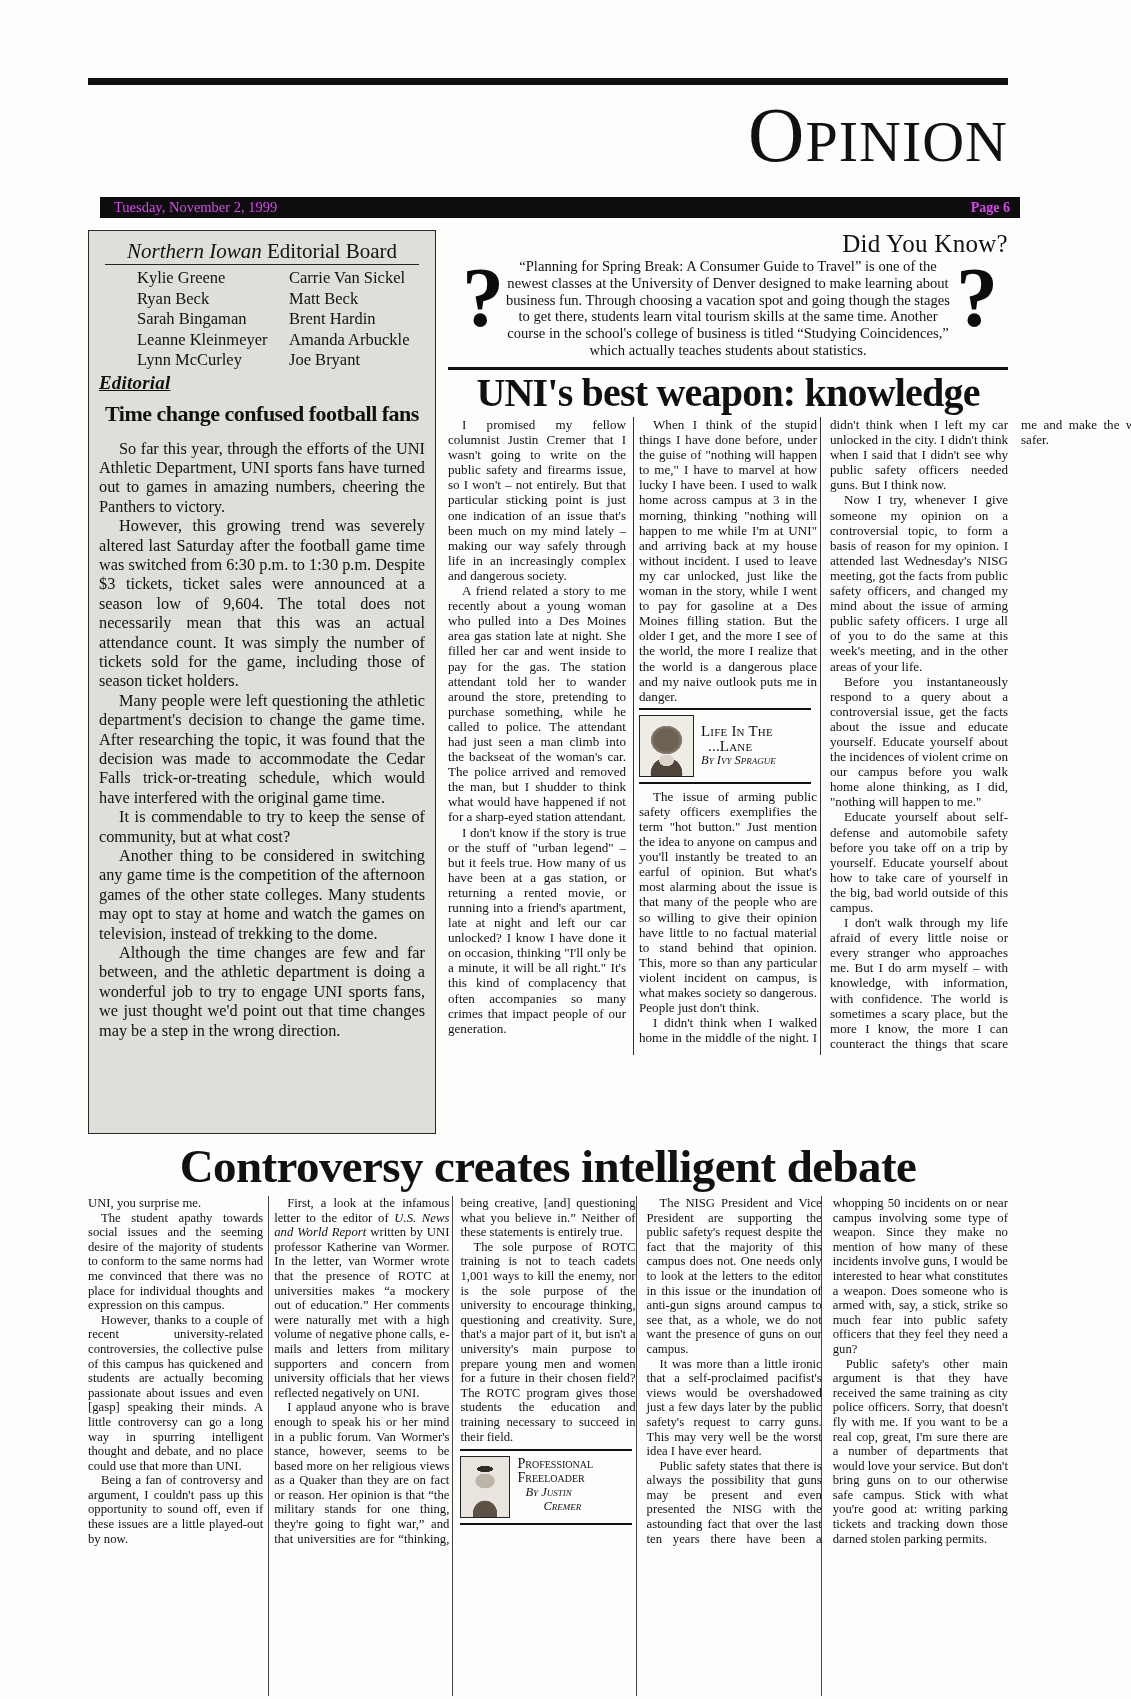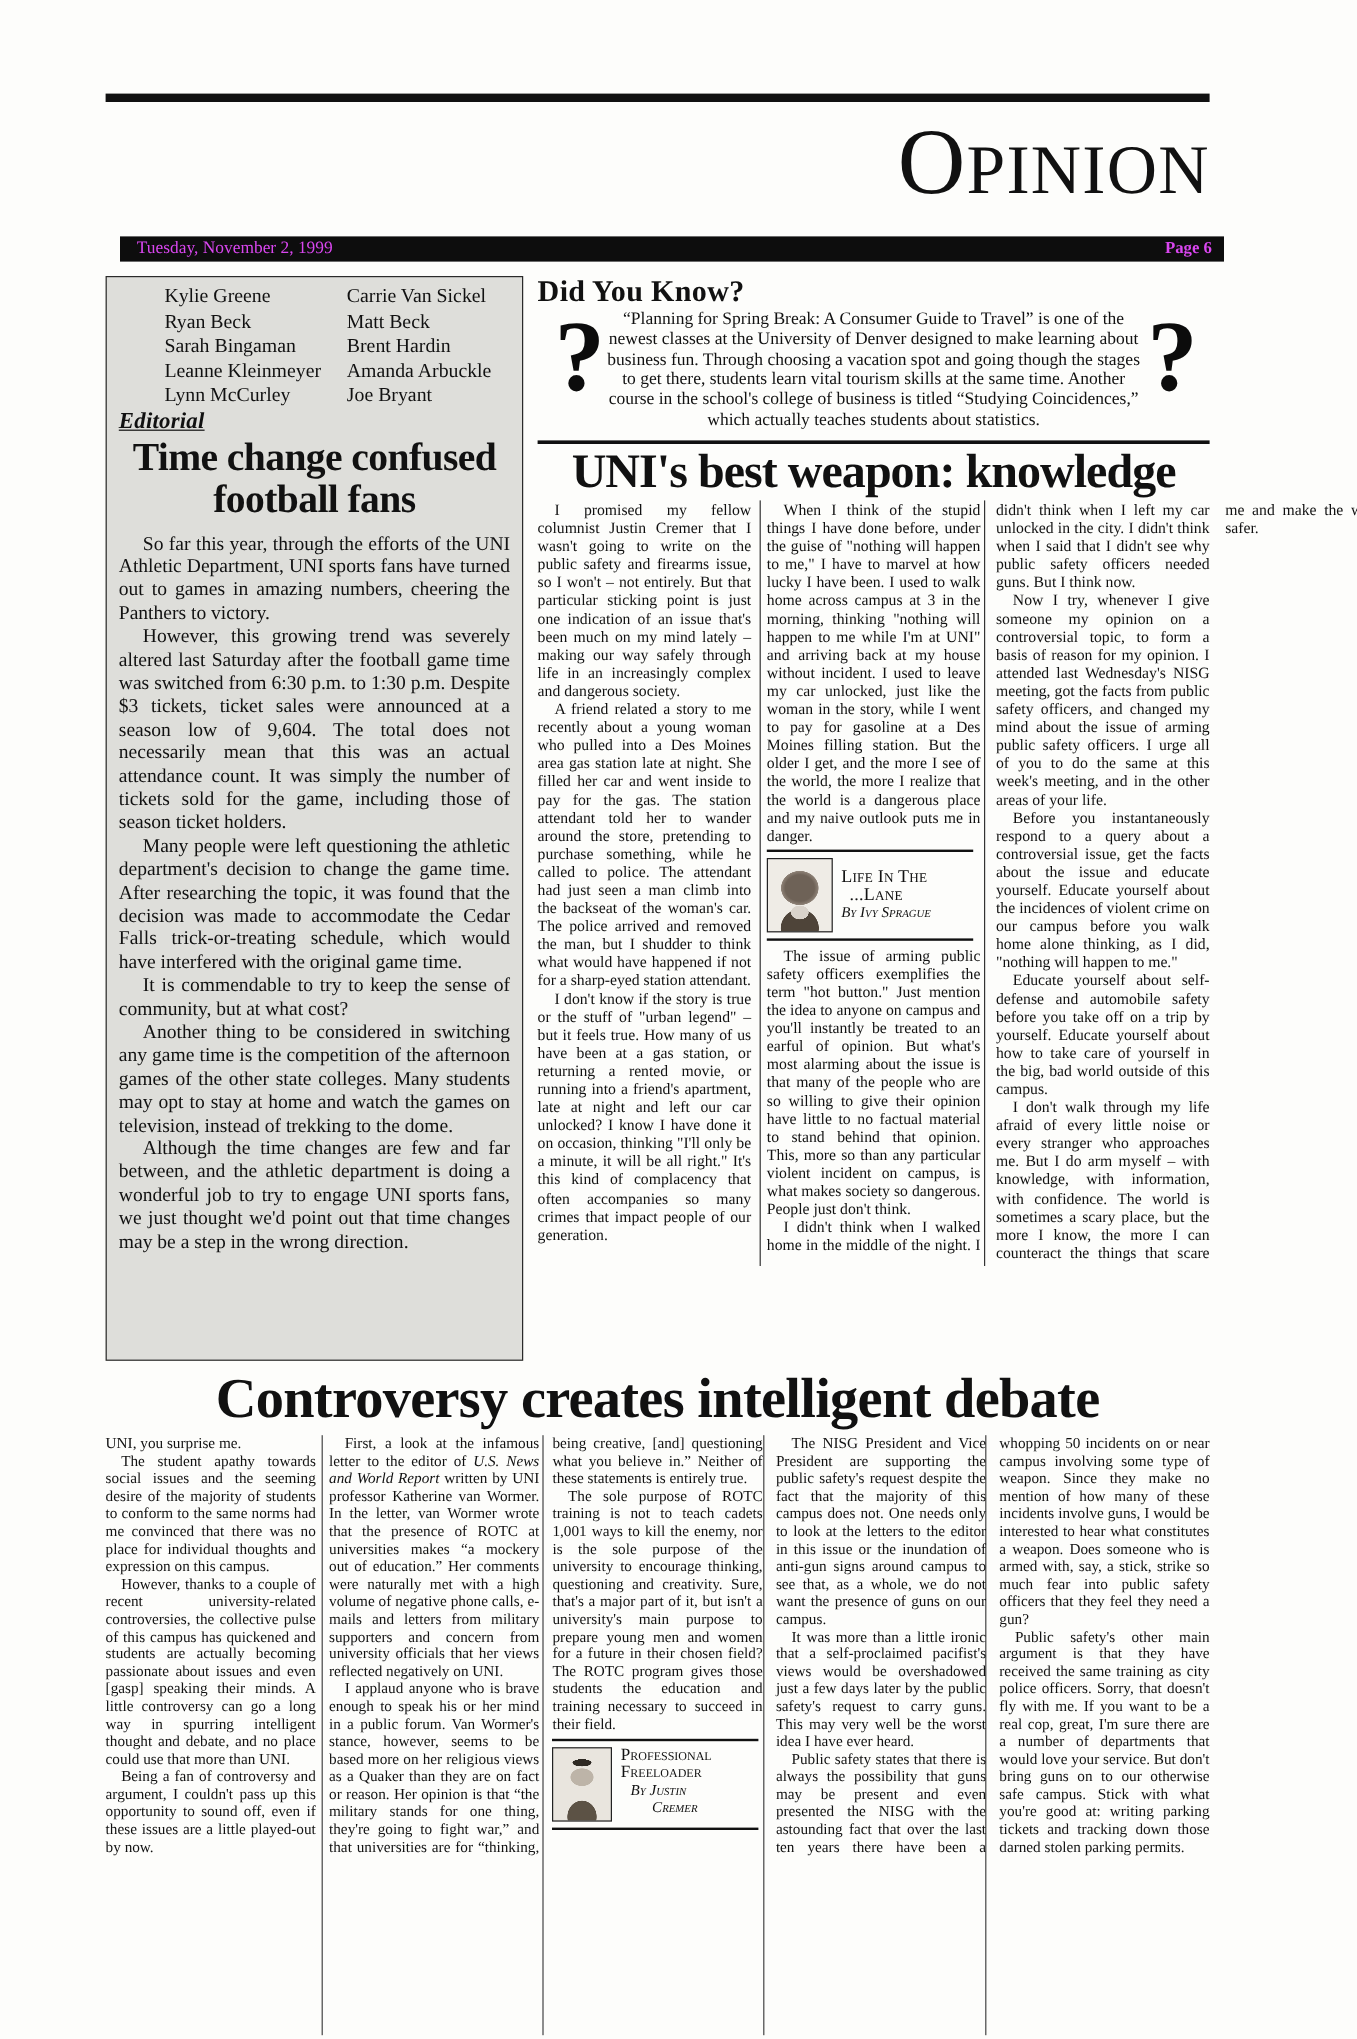--- a/index.html
+++ b/index.html
@@ -55,36 +55,36 @@
   .edboard-grid {
     display:grid; grid-template-columns: 152px 1fr;
     font-size:16.5px; line-height:20.5px;
     padding-left:38px;
   }
   .edlabel {
     font-style:italic; font-weight:bold; font-size:19px;
     text-decoration:underline; margin-top:1px; letter-spacing:.2px;
   }
   .edhead {
-    text-align:center; font-weight:bold; font-size:33px; line-height:35px;
+    text-align:center; font-weight:bold; font-size:22px; line-height:35px;
     letter-spacing:-.5px; margin:2px 2px 8px 2px;
     font-family:"Liberation Serif", serif;
   }
   .edbody p {
     margin:0; font-size:16.3px; line-height:19.4px;
     text-align:justify; text-indent:20px;
     hyphens:auto;
   }
 
   
   .dyk {
     position:absolute; left:360px; top:230px; width:560px; height:133px;
   }
   .dyk-title {
-    text-align:left; font-weight:bold; font-size:25px; line-height:27px;
+    text-align:right; font-weight:normal; font-size:25px; line-height:27px;
     letter-spacing:.3px;
   }
   .dyk-text {
     font-size:14.6px; line-height:16.8px; text-align:center;
     padding:0 56px; margin-top:1px;
   }
   .qmark {
     position:absolute; font-weight:bold; font-size:84px; line-height:84px;
     color:#0c0c0c; font-family:"Liberation Serif", serif;
   }
@@ -177,20 +177,23 @@
   <div class="masthead">
     <span class="cap">O</span><span class="sm">PINION</span>
   </div>
 
   <div class="datebar">
     <span class="d">Tuesday, November 2, 1999</span>
     <span class="p">Page 6</span>
   </div>
 
   <div class="edbox">
+    <div class="edboard-title">
+      <i>Northern Iowan</i><span> Editorial Board</span>
+    </div>
     <div class="edboard-grid">
       <span>Kylie Greene</span>
       <span>Carrie Van Sickel</span>
       <span>Ryan Beck</span>
       <span>Matt Beck</span>
       <span>Sarah Bingaman</span>
       <span>Brent Hardin</span>
       <span>Leanne Kleinmeyer</span>
       <span>Amanda Arbuckle</span>
       <span>Lynn McCurley</span>

